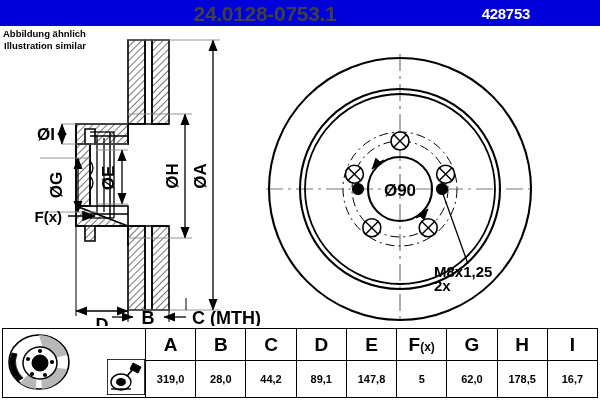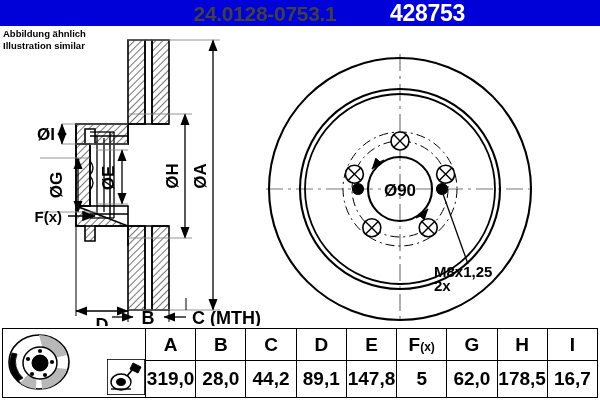--- a/index.html
+++ b/index.html
@@ -37,37 +37,38 @@
     font-size: 21px;
     font-weight: bold;
     letter-spacing: -0.3px;
     line-height: 25px;
   }
   #header-ref-number {
     position: absolute;
     left: 390px;
     top: 1px;
     width: 140px;
-    text-align: left;
+    text-align: right;
     color: #ffffff;
-    font-size: 23px;
+    font-size: 15px;
     font-weight: bold;
     letter-spacing: -0.3px;
     line-height: 25px;
   }
 
   
   #note-block {
     position: absolute;
     left: 3px;
     top: 28px;
     font-size: 9.5px;
     font-weight: bold;
     color: #000000;
     line-height: 11.5px;
+    text-align: right;
   }
 
   
   #drawing {
     position: absolute;
     left: 0;
     top: 26px;
     width: 538px;
     height: 300px;
   }
@@ -86,21 +87,21 @@
   #spec-table td {
     border: 1.6px solid #000000;
     text-align: center;
     vertical-align: middle;
     font-size: 17px;
     font-weight: bold;
     padding: 0;
     color: #000000;
   }
   #spec-table tr.head-row td { height: 30px; font-size: 19px; }
-  #spec-table tr.value-row td { height: 34px; font-size: 19px; }
+  #spec-table tr.value-row td { height: 34px; font-size: 11px; }
   td.icon-cell {
     width: 142px;
     position: relative;
     padding: 0;
   }
   td.fx-head { font-size: 17px; }
   td.fx-head .sub { font-size: 12px; }
 
   .icon-holder {
     position: absolute;

